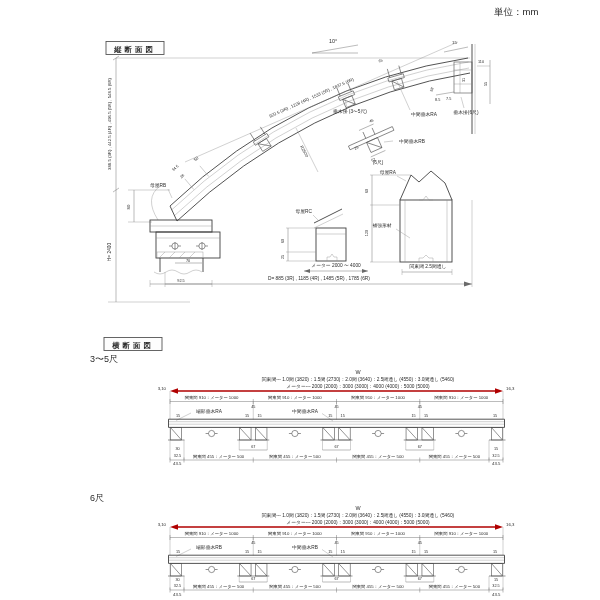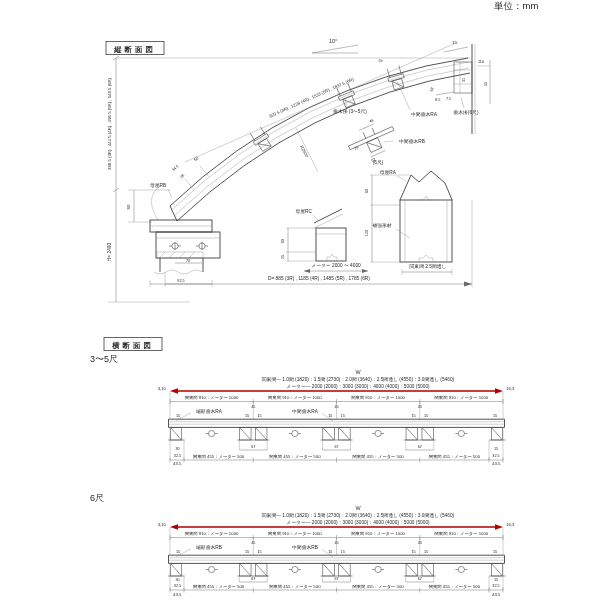--- a/index.html
+++ b/index.html
@@ -1,19 +1,19 @@
 <!DOCTYPE html>
 <html><head>
 <meta charset="utf-8">
 <style>
   html,body{margin:0;padding:0;background:#f2f2f2;}
   .canvas{position:relative;width:600px;height:600px;background:#ffffff;overflow:hidden;
           font-family:"Liberation Sans",sans-serif;}
   .title{position:absolute;left:86px;top:6px;font-size:13.5px;font-weight:700;color:#1d1d1d;}
-  .unit{position:absolute;left:494px;top:0;font-size:9.5px;color:#222;}
+  .unit{position:absolute;left:494px;top:6px;font-size:9.5px;color:#222;}
   svg{position:absolute;left:0;top:0;}
   .ln{stroke:#3f3f3f;stroke-width:.9;fill:none}
   .md{stroke:#4e4e4e;stroke-width:.6;fill:none}
   .tn{stroke:#8a8a8a;stroke-width:.4;fill:none}
   .dm{stroke:#6a6a6a;stroke-width:.45;fill:none}
   .rd{stroke:#b00000;stroke-width:1.6;fill:none}
   text{fill:#2b2b2b;font-family:"Liberation Sans",sans-serif}
   .t38{font-size:3.8px}.t4{font-size:4.3px}.t45{font-size:4.8px}
   .t5{font-size:5.4px}.t7{font-size:7.4px}.t9{font-size:9px}
   .mid{text-anchor:middle}.end{text-anchor:end}

